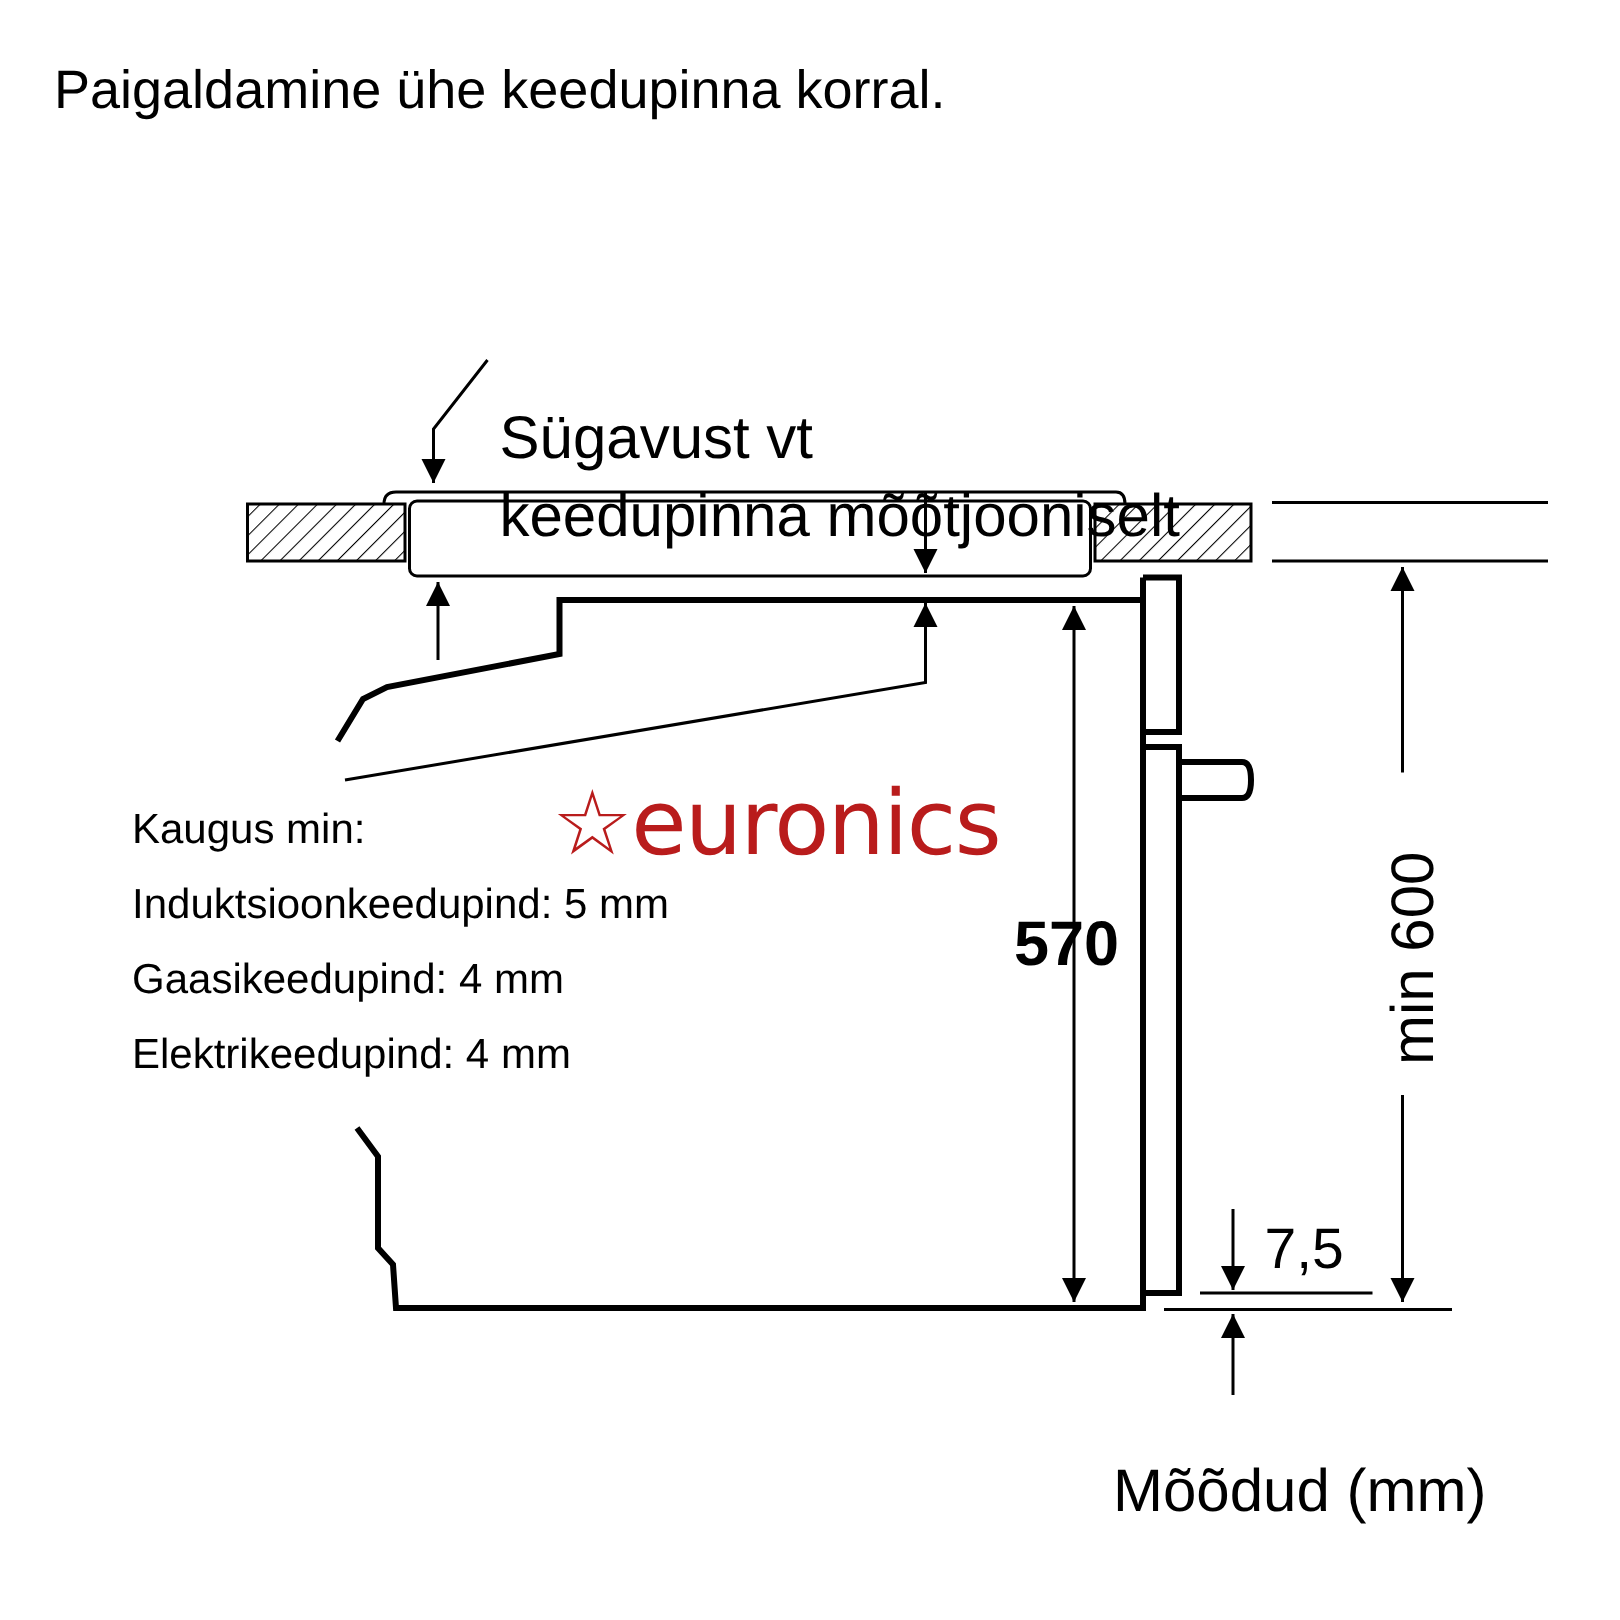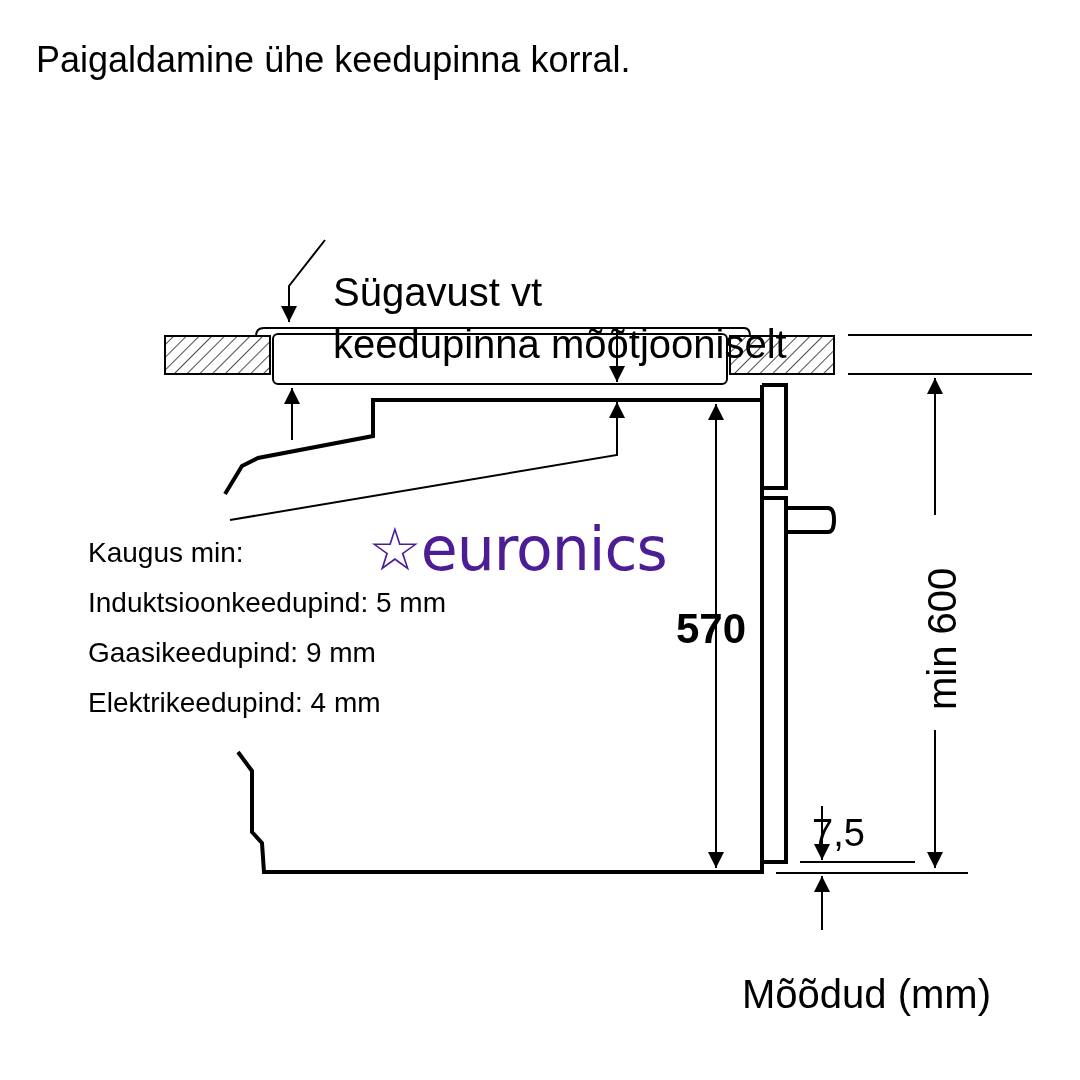--- a/index.html
+++ b/index.html
@@ -3,24 +3,24 @@
 <meta charset="utf-8">
 <style>
   html, body { margin: 0; padding: 0; background: #ffffff; }
   body { width: 1080px; height: 1080px; position: relative; overflow: hidden;
          font-family: "Liberation Sans", sans-serif; color: #000; }
   .txt { position: absolute; white-space: nowrap; line-height: 1; }
   #title { left: 36px; top: 42px; font-size: 36px; }
   #depth-note { left: 333px; top: 222px; font-size: 40px; line-height: 52px; margin-top: 44px; }
   #distance-note { left: 48px; top: 528px; font-size: 28px; line-height: 50px; margin-left: 40px; }
   #dim-570 { left: 676px; top: 608px; font-size: 42px; font-weight: bold; }
-  #dim-75 { left: 812px; top: 814px; font-size: 38px; }
+  #dim-75 { left: 843px; top: 814px; font-size: 38px; }
   #dim-600 { left: 872px; top: 620px; font-size: 40px; transform: rotate(-90deg); transform-origin: center; width: 140px; text-align: center; }
   #units { left: 742px; top: 974px; font-size: 40px; }
-  #watermark { position: absolute; left: 368px; top: 514px; font-size: 60px; color: #4c1d95;
+  #watermark { position: absolute; left: 368px; top: 514px; font-size: 60px; color: #b91c1c;
                font-family: "DejaVu Sans", sans-serif; letter-spacing: -1px; }
   svg { position: absolute; left: 0; top: 0; }
 </style>
 </head>
 <body>
 
 <div id="title" class="txt">Paigaldamine ühe keedupinna korral.</div>
 
 <svg width="1080" height="1080" viewBox="0 0 1080 1080">
   <defs>
@@ -83,20 +83,20 @@
 </div>
 
 <div id="depth-note" class="txt">
   <div>Sügavust vt</div>
   <div>keedupinna mõõtjooniselt</div>
 </div>
 
 <div id="distance-note" class="txt">
   <div>Kaugus min:</div>
   <div>Induktsioonkeedupind: 5 mm</div>
-  <div>Gaasikeedupind: 9 mm</div>
+  <div>Gaasikeedupind: 4 mm</div>
   <div>Elektrikeedupind: 4 mm</div>
 </div>
 
 <div id="dim-570" class="txt">570</div>
 <div id="dim-600" class="txt">min 600</div>
 <div id="dim-75" class="txt">7,5</div>
 <div id="units" class="txt">Mõõdud (mm)</div>
 
 </body></html>

